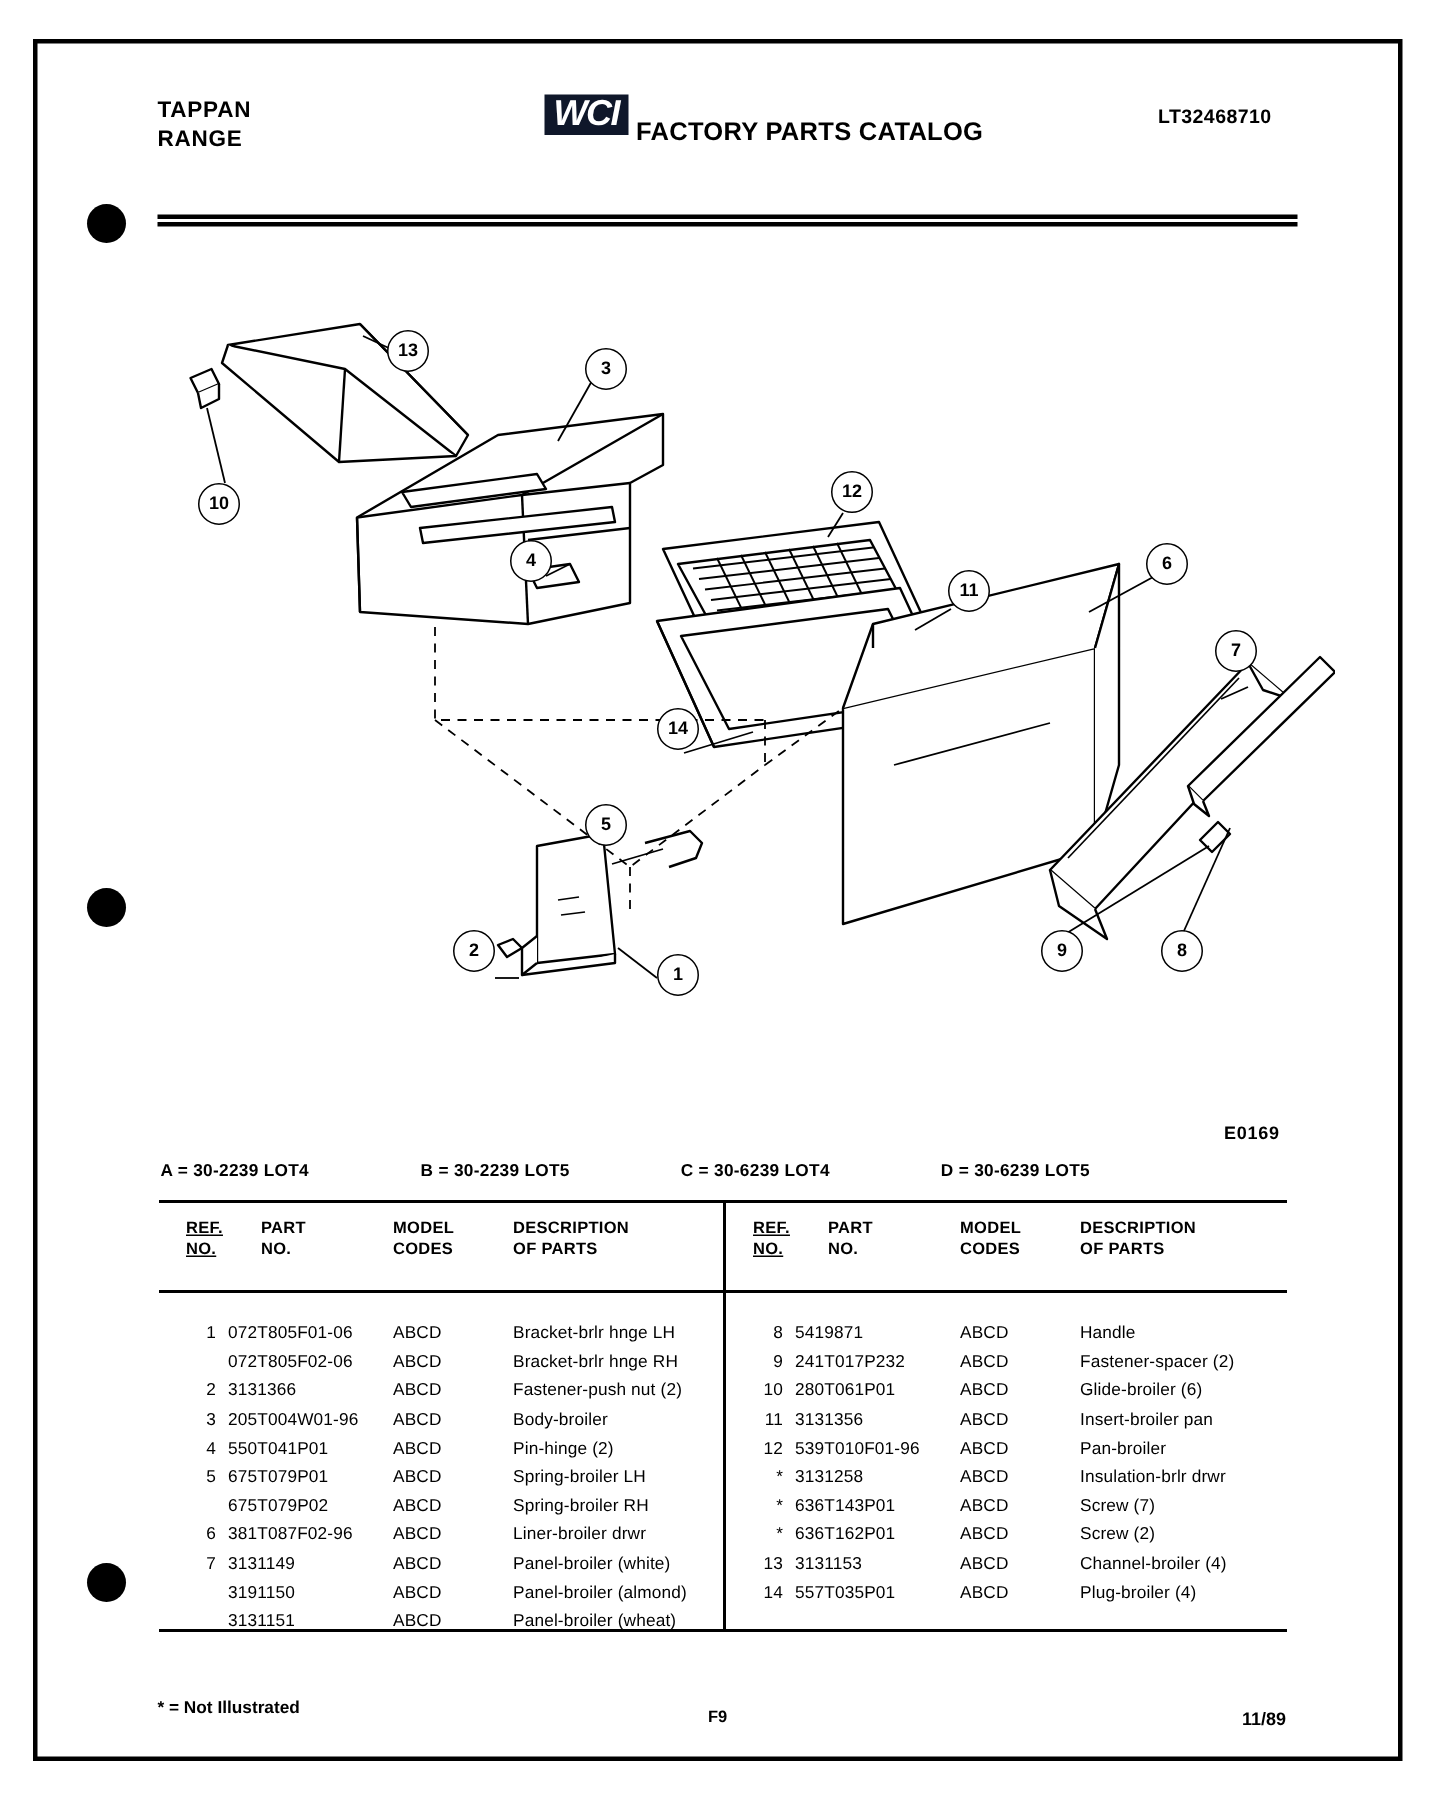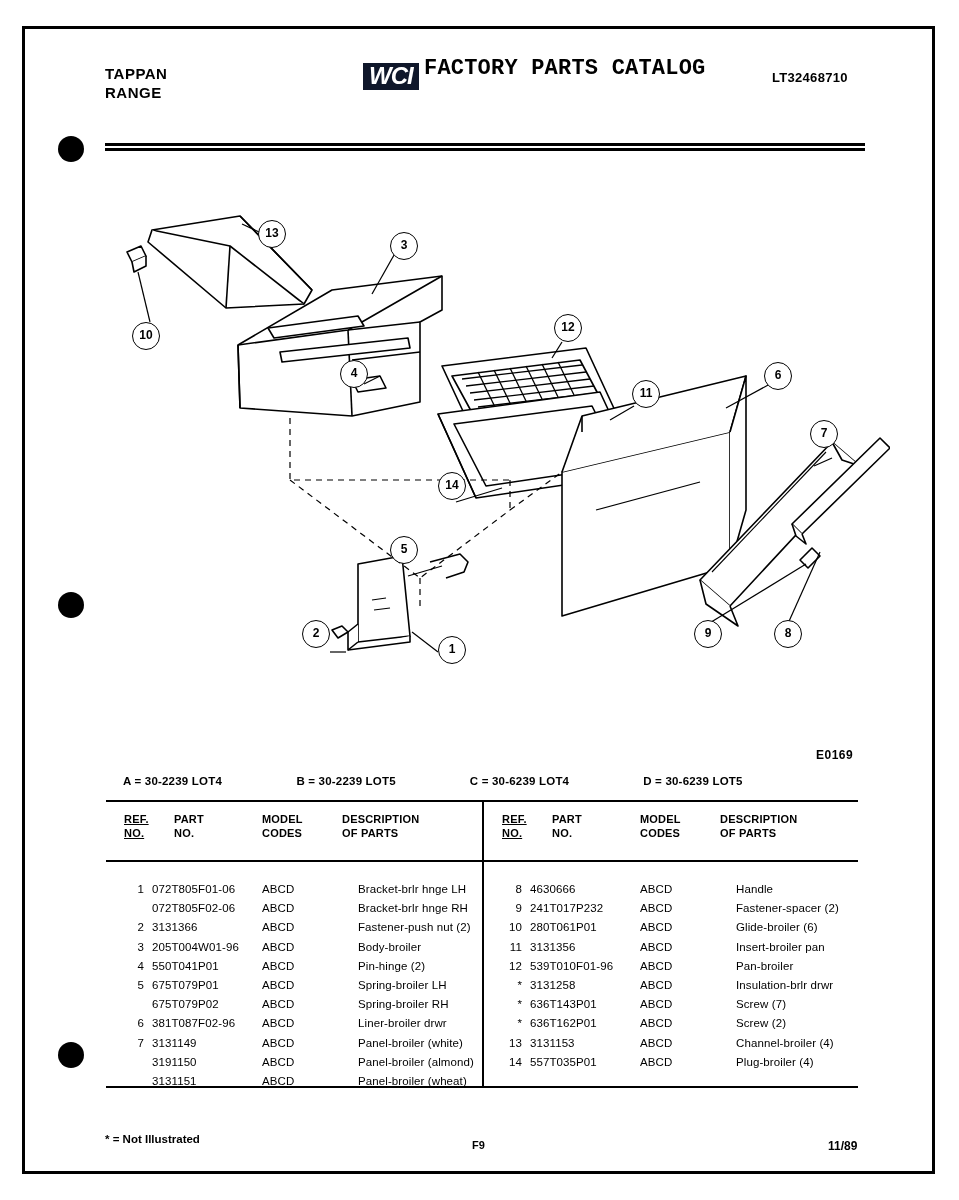--- a/index.html
+++ b/index.html
@@ -61,25 +61,24 @@
     font-style: italic;
     letter-spacing: -1px;
     color: #fff;
     background: #0f172a;
     padding: 1px 6px 2px 6px;
     line-height: 24px;
   }
   .catalog-title {
     position: absolute;
     left: 424px;
-    top: 56px;
-    font-size: 22px;
+    top: 78px;
+    font-size: 17px;
     font-weight: bold;
     letter-spacing: 0.2px;
-    font-family: Liberation Mono, monospace;
   }
   .doc-code {
     position: absolute;
     left: 772px;
     top: 70px;
     font-size: 13px;
     font-weight: bold;
     letter-spacing: 0.3px;
   }
   .rule-double {
@@ -129,21 +128,21 @@
   .lotcodes {
     position: absolute;
     left: 107px;
     top: 775px;
     width: 700px;
     font-size: 11.5px;
     font-weight: bold;
     letter-spacing: 0.2px;
   }
   .lotcodes span { display: inline-block; }
-  .lot-a { width: 170px; margin-left: 16px; }
+  .lot-a { width: 170px; }
   .lot-b { width: 170px; }
   .lot-c { width: 170px; }
 
   
   .table-wrap {
     position: absolute;
     left: 106px;
     top: 800px;
     width: 752px;
     height: 288px;
@@ -211,21 +210,21 @@
     line-height: 19.2px;
     letter-spacing: 0.1px;
   }
   .row { position: relative; height: 19.2px; }
   .c-ref {
     position: absolute; left: 4px; width: 34px;
     text-align: right;
   }
   .c-part { position: absolute; left: 46px; }
   .c-model { position: absolute; left: 156px; }
-  .c-desc { position: absolute; left: 252px; }
+  .c-desc { position: absolute; left: 236px; }
 
   
   .foot-note {
     position: absolute;
     left: 105px;
     top: 1133px;
     font-size: 11.5px;
     font-weight: bold;
   }
   .foot-page {
@@ -524,21 +523,21 @@
           <div>CODES</div>
         </div>
         <div class="th th-desc">
           <div>DESCRIPTION</div>
           <div>OF PARTS</div>
         </div>
       </div>
       <div class="rows">
         <div class="row">
             <span class="c-ref">8</span>
-            <span class="c-part">4630666</span>
+            <span class="c-part">5419871</span>
             <span class="c-model">ABCD</span>
             <span class="c-desc">Handle</span>
           </div>
         <div class="row">
             <span class="c-ref">9</span>
             <span class="c-part">241T017P232</span>
             <span class="c-model">ABCD</span>
             <span class="c-desc">Fastener-spacer (2)</span>
           </div>
         <div class="row">

